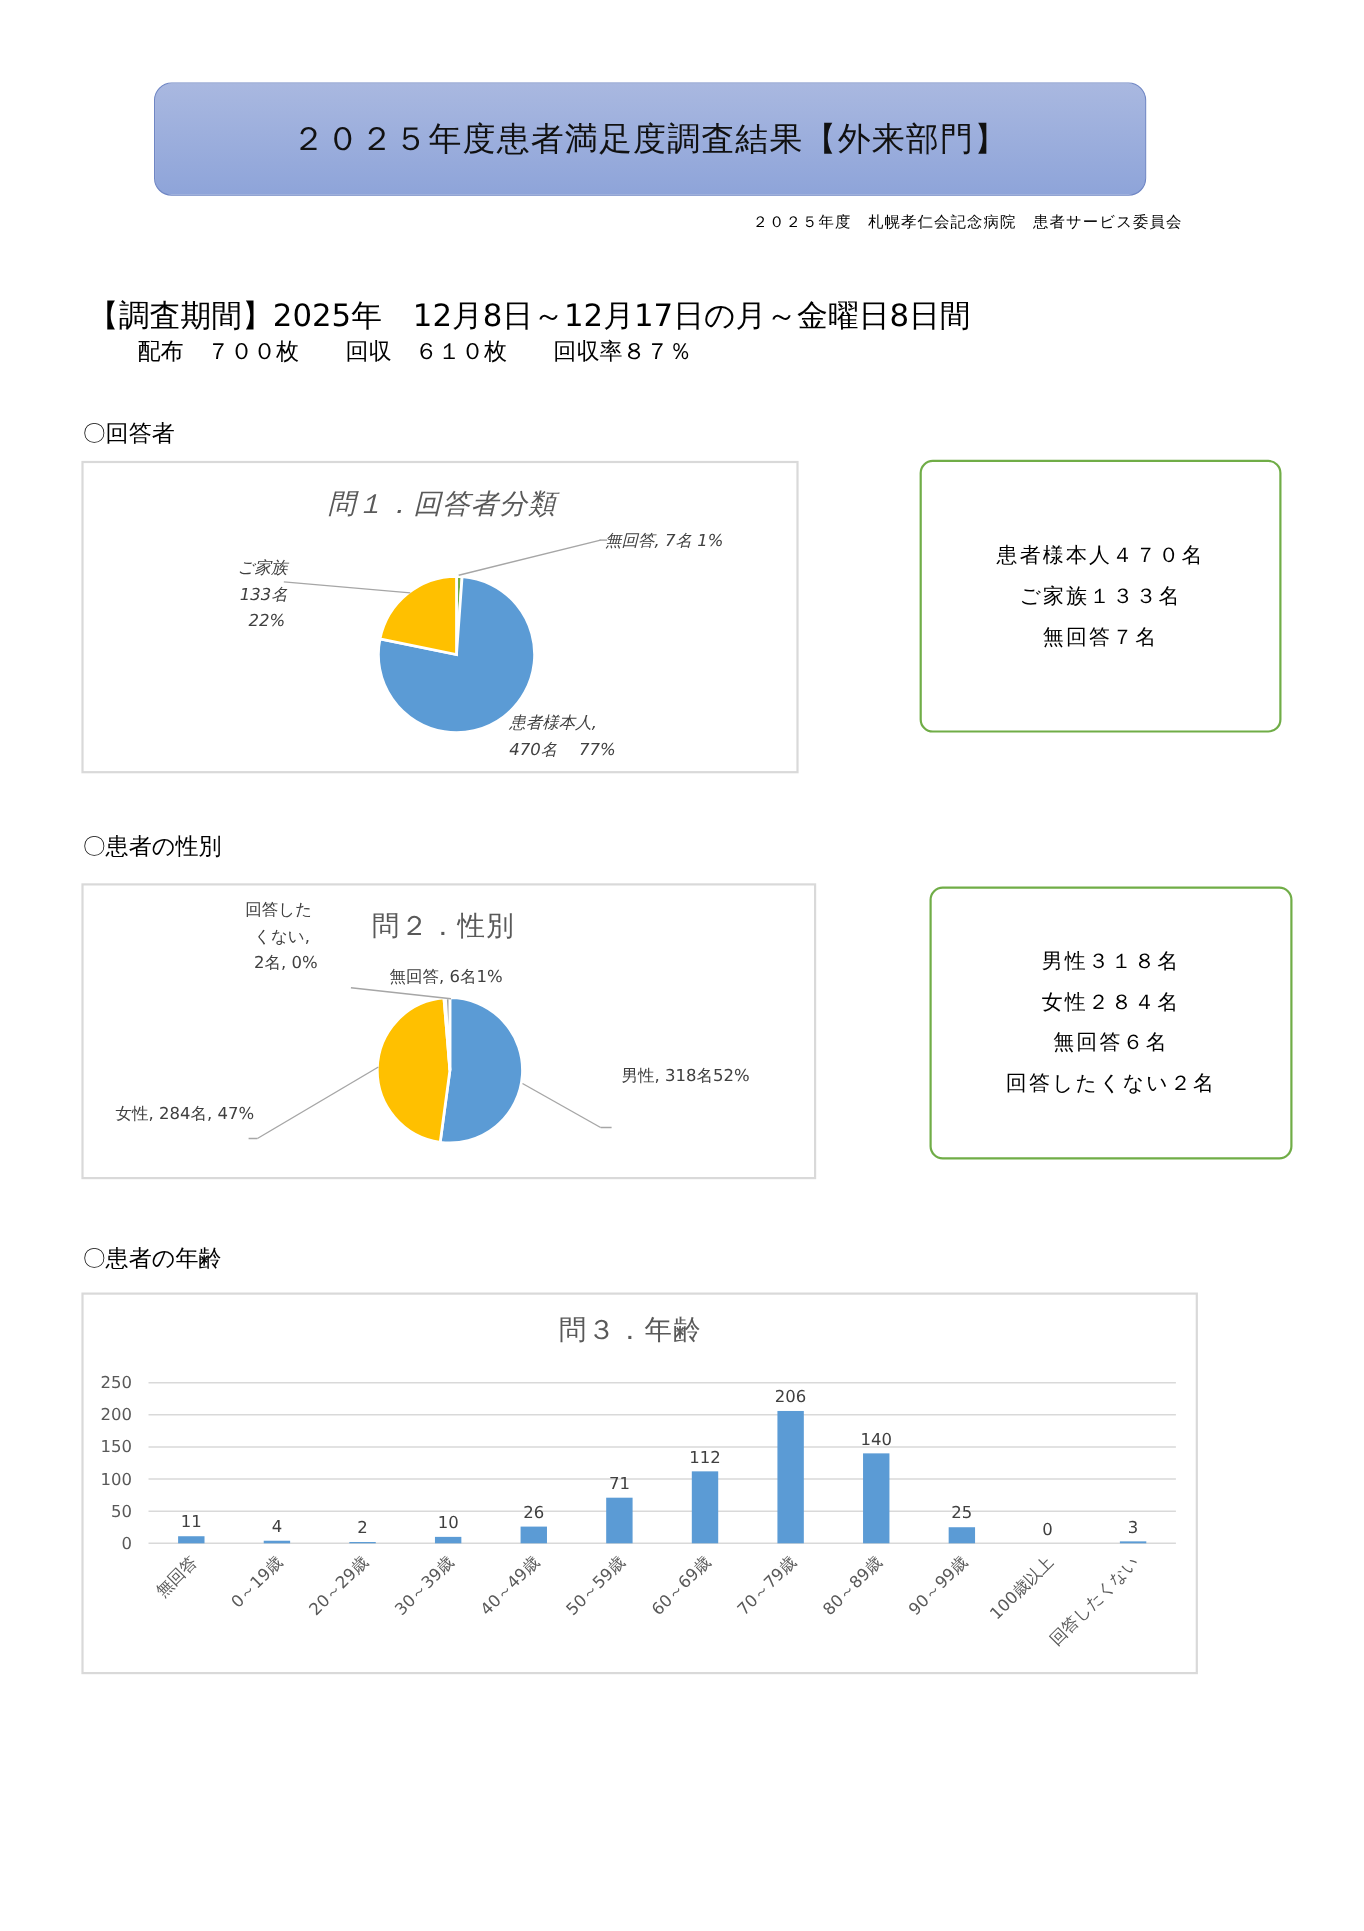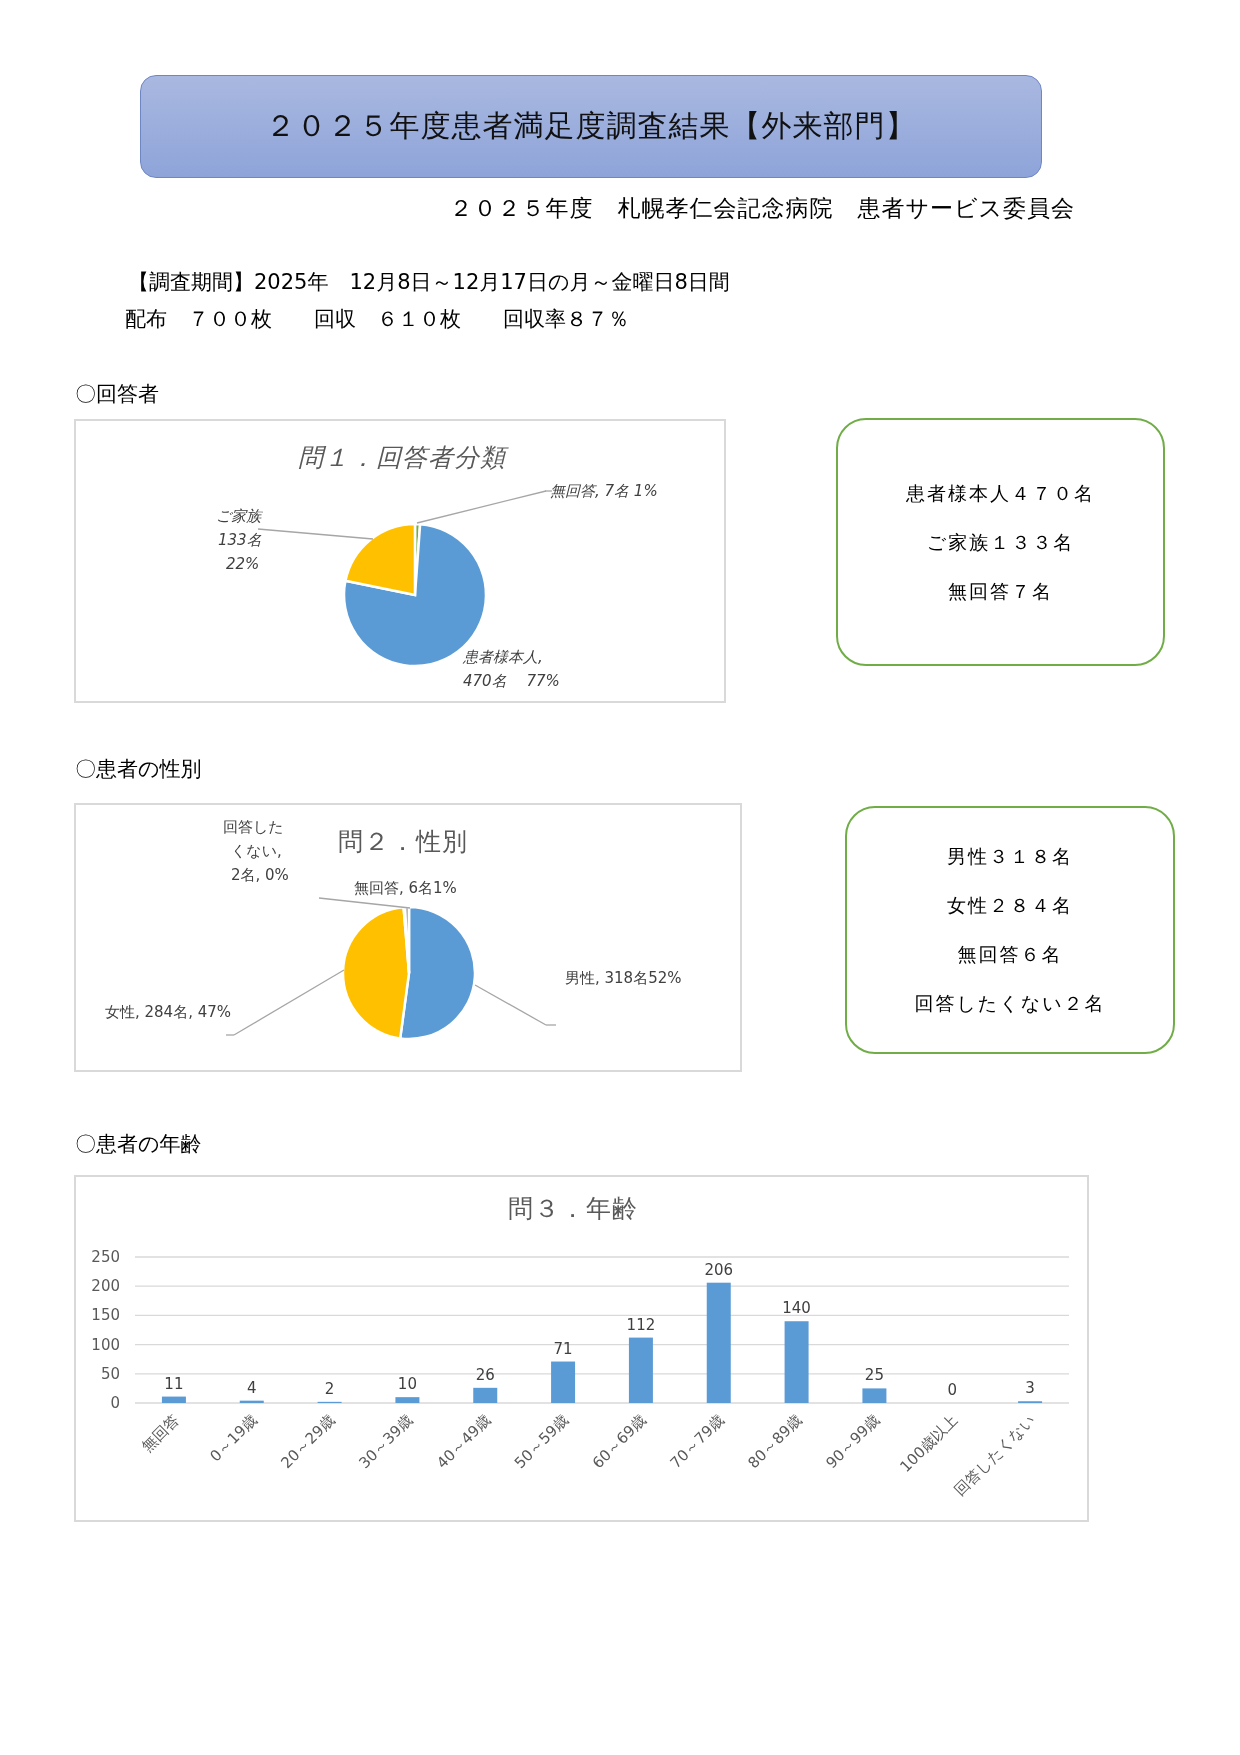--- a/index.html
+++ b/index.html
@@ -4,29 +4,29 @@
 <style>
   html, body { margin:0; padding:0; background:#fff; }
   body { width:1240px; height:1755px; position:relative; overflow:hidden;
          font-family:"DejaVu Sans","Liberation Sans",sans-serif; color:#000; }
   .abs { position:absolute; }
   .banner { left:140px; top:75px; width:902px; height:103px; border-radius:16px;
             background:linear-gradient(#a9b8e0, #8ea4d9); border:1px solid #6f86c4;
             display:flex; align-items:center; justify-content:center;
             box-sizing:border-box; }
   .banner-title { font-size:30px; letter-spacing:1px; color:#111; }
-  .subtitle { right:165px; top:193px; font-size:23px; letter-spacing:1px; white-space:pre;margin-left:36px; }
-  .period { left:80px; top:268px; font-size:21px; white-space:pre;margin-left:48px; }
+  .subtitle { right:165px; top:193px; font-size:14px; letter-spacing:1px; white-space:pre;margin-left:36px; }
+  .period { left:80px; top:268px; font-size:28px; white-space:pre; }
   .dist { left:125px; top:305px; font-size:21px; white-space:pre; }
   .section-h { left:75px; font-size:21px; }
   .frame { border:2px solid #d9d9d9; box-sizing:border-box; background:#fff; }
   .chart-title { position:absolute; font-size:25px; color:#595959; white-space:nowrap; letter-spacing:1px; }
   .lbl { position:absolute; font-size:15px; color:#404040; white-space:pre; line-height:24px; }
-  .sumbox { border:2px solid #70ad47; border-radius:30px; box-sizing:border-box;
-            display:flex; flex-direction:column; justify-content:center; align-items:center;gap:12px; }
+  .sumbox { border:2px solid #70ad47; border-radius:12px; box-sizing:border-box;
+            display:flex; flex-direction:column; justify-content:center; align-items:center; }
   .sumline { font-size:19px; line-height:37px; letter-spacing:2px; }
   svg text { font-family:"DejaVu Sans","Liberation Sans",sans-serif; }
 </style>
 </head>
 <body>
 
 <div class="abs banner">
   <span class="banner-title">２０２５年度患者満足度調査結果【外来部門】</span>
 </div>
 <div class="abs subtitle">２０２５年度　札幌孝仁会記念病院　患者サービス委員会</div>

